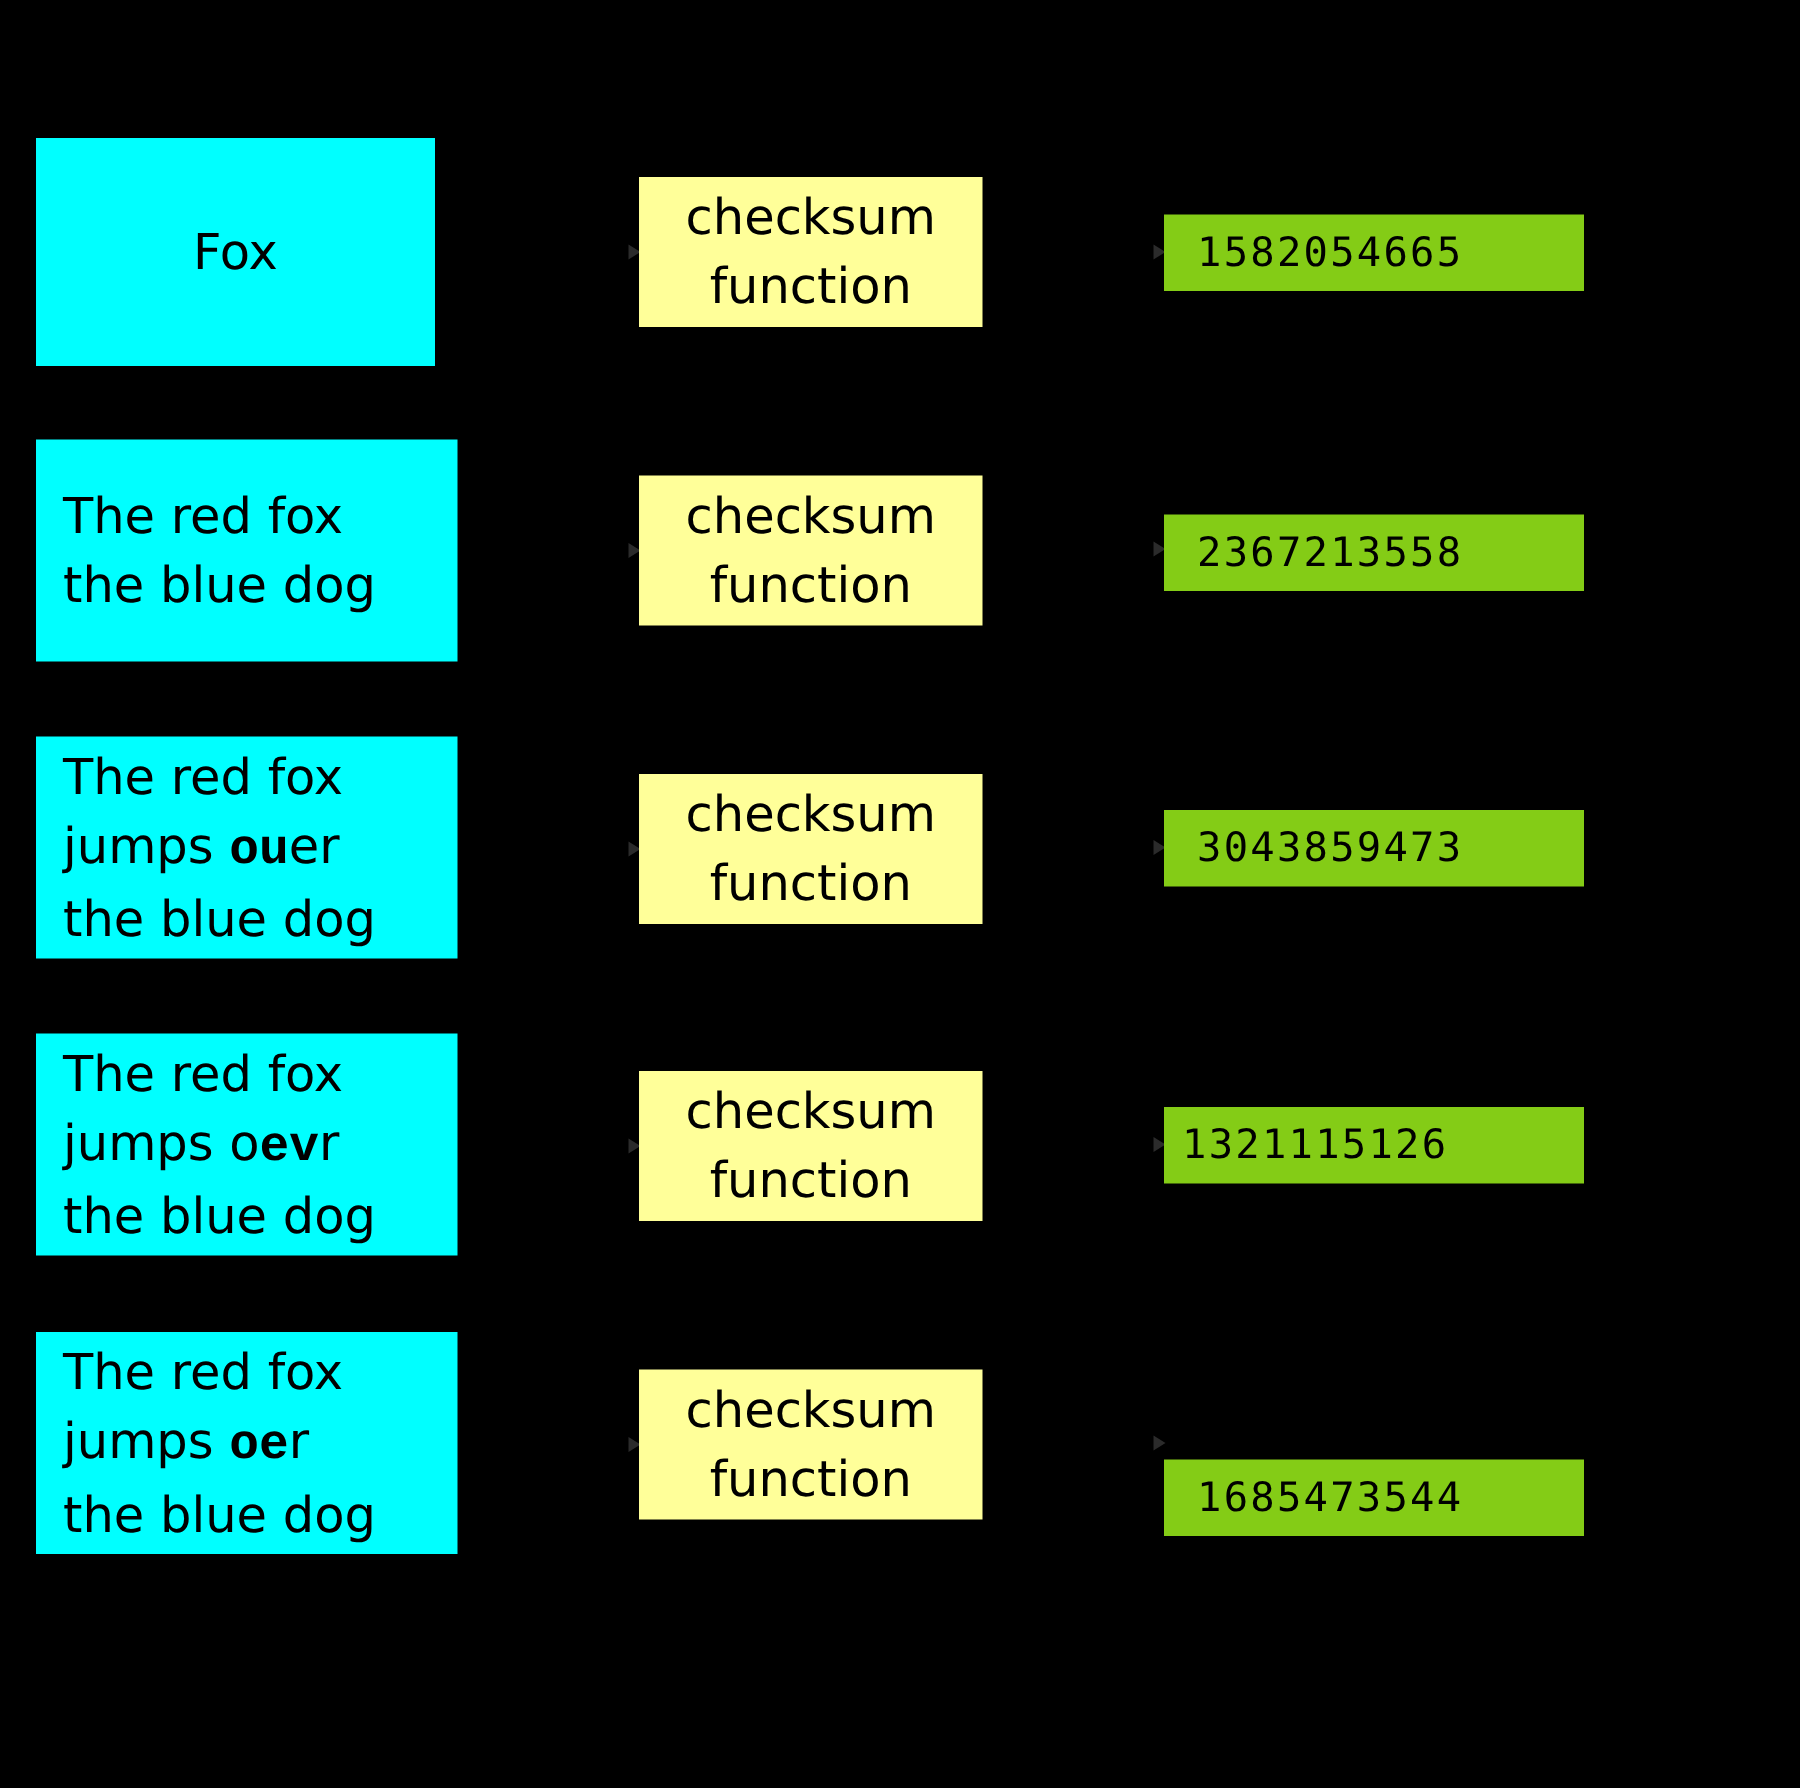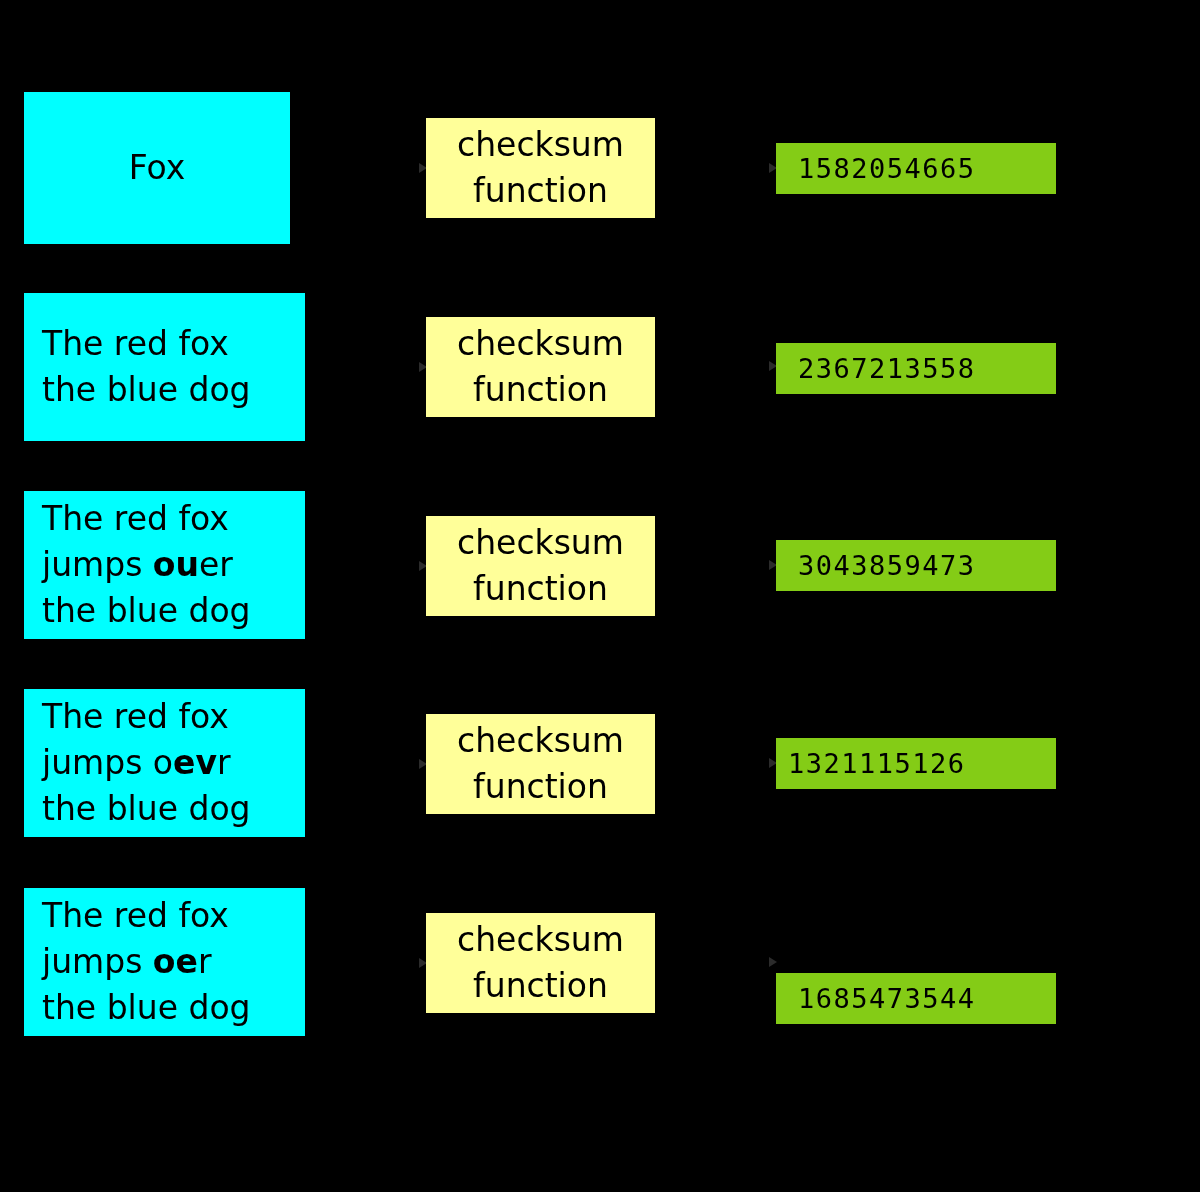--- a/index.html
+++ b/index.html
@@ -39,21 +39,21 @@
     box-sizing: border-box;
     padding: 0 18px;
     display: flex;
     flex-direction: column;
     justify-content: center;
     font-size: 33px;
     line-height: 46px;
     letter-spacing: 0px;
   }
   .input-box .line { white-space: pre; }
-  .input-box b { font-weight: 700; }
+  .input-box b { font-weight: 700; font-family: Liberation Mono, monospace; }
 
   
   .fn-box {
     position: absolute;
     left: 426px;
     width: 229px;
     background: #ffff99;
     color: #000000;
     box-sizing: border-box;
     display: flex;

